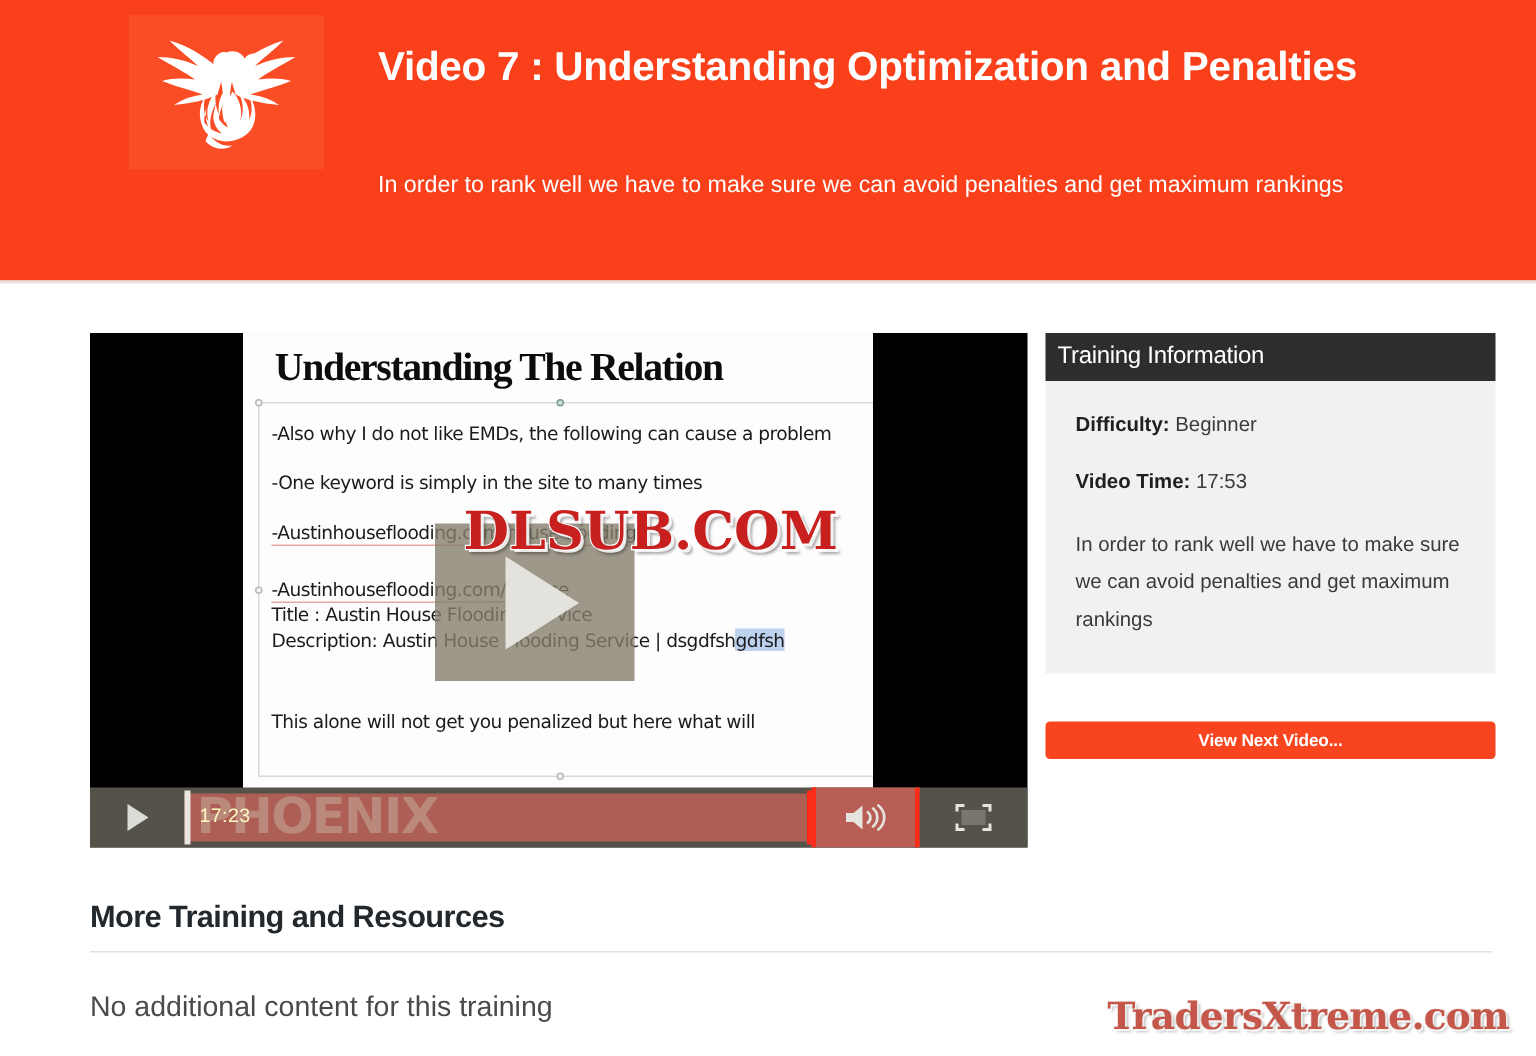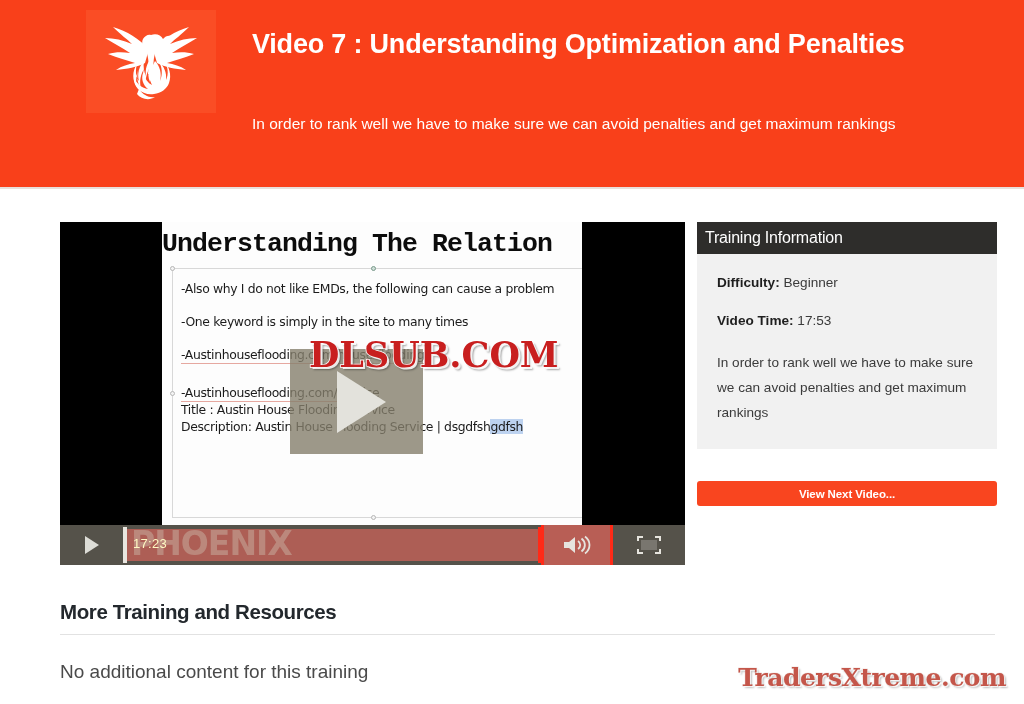--- a/index.html
+++ b/index.html
@@ -111,21 +111,21 @@
     width: 420px;
     height: 305px;
     background: #fdfdfd;
     overflow: hidden;
   }
   .slide-title {
     position: absolute;
     left: 0; top: 7px;
     width: 341px;
     text-align: center;
-    font-family: Liberation Mono, monospace;
+    font-family: Liberation Serif, serif;
     font-size: 26.5px;
     font-weight: bold;
     color: #0c0c0c;
     letter-spacing: -0.9px;
     white-space: nowrap;
   }
   .slide-box {
     position: absolute;
     left: 10px;
     top: 46px;
@@ -438,20 +438,21 @@
         <span class="handle h-bm"></span>
 
         <div class="slide-lines">
           <div class="sl">-Also why I do not like EMDs, the following can cause a problem</div>
           <div class="sl">-One keyword is simply in the site to many times</div>
           <div class="sl gap"><span class="underline-red">-Austinhouseflooding.com/house-flooding</span></div>
           <div class="sl tight"><span class="underline-red">-Austinhouseflooding.com/service</span></div>
           <div class="sl tight">Title : Austin House Flooding Service</div>
           <div class="sl tight"><span>Description: Austin House Flooding Service | dsgdfsh</span><span class="hl-blue">gdfsh</span></div>
           <div class="sl" style="height:20px;"></div>
+          <div class="sl">This alone will not get you penalized but here what will</div>
         </div>
       </div>
     </div>
 
     <div class="play-overlay">
       <span class="tri"></span>
     </div>
 
     <div class="controls">
       <div class="ctl-play">

